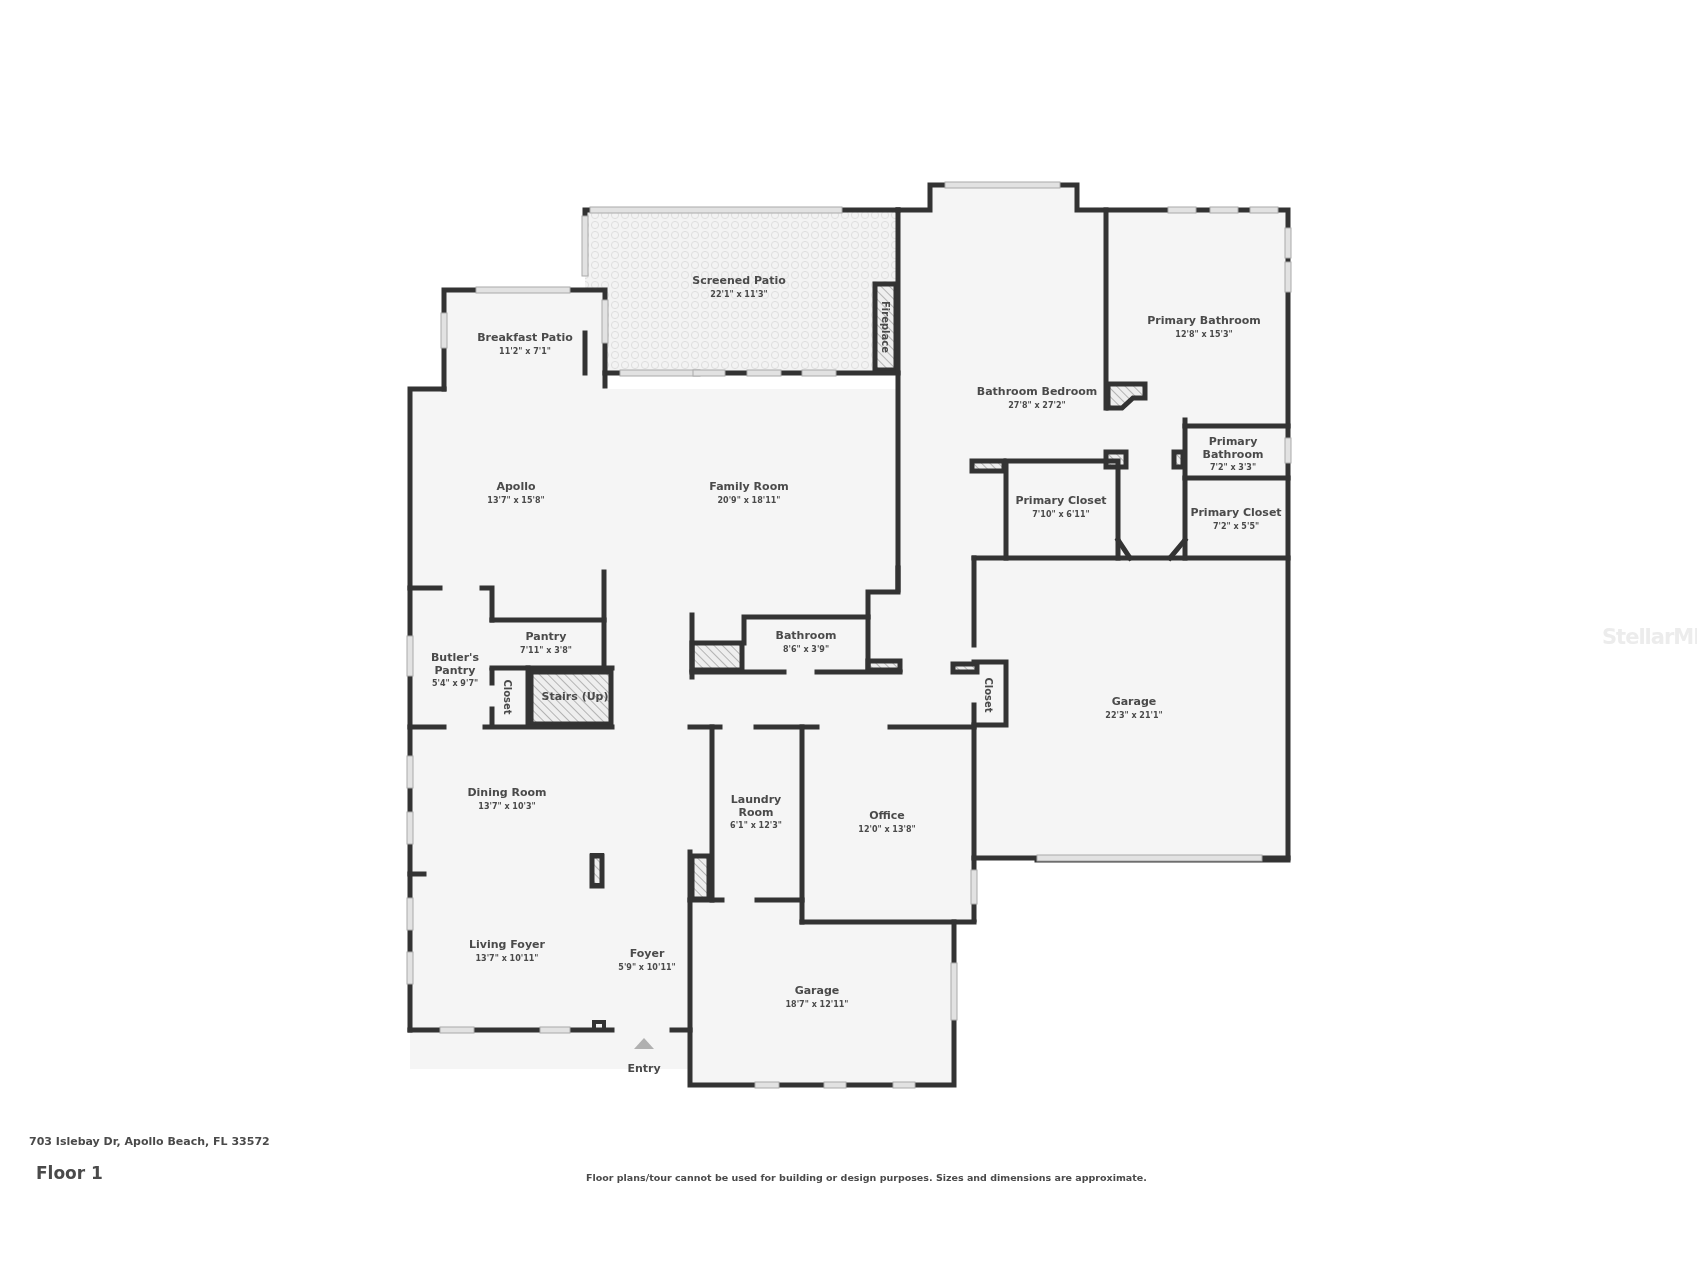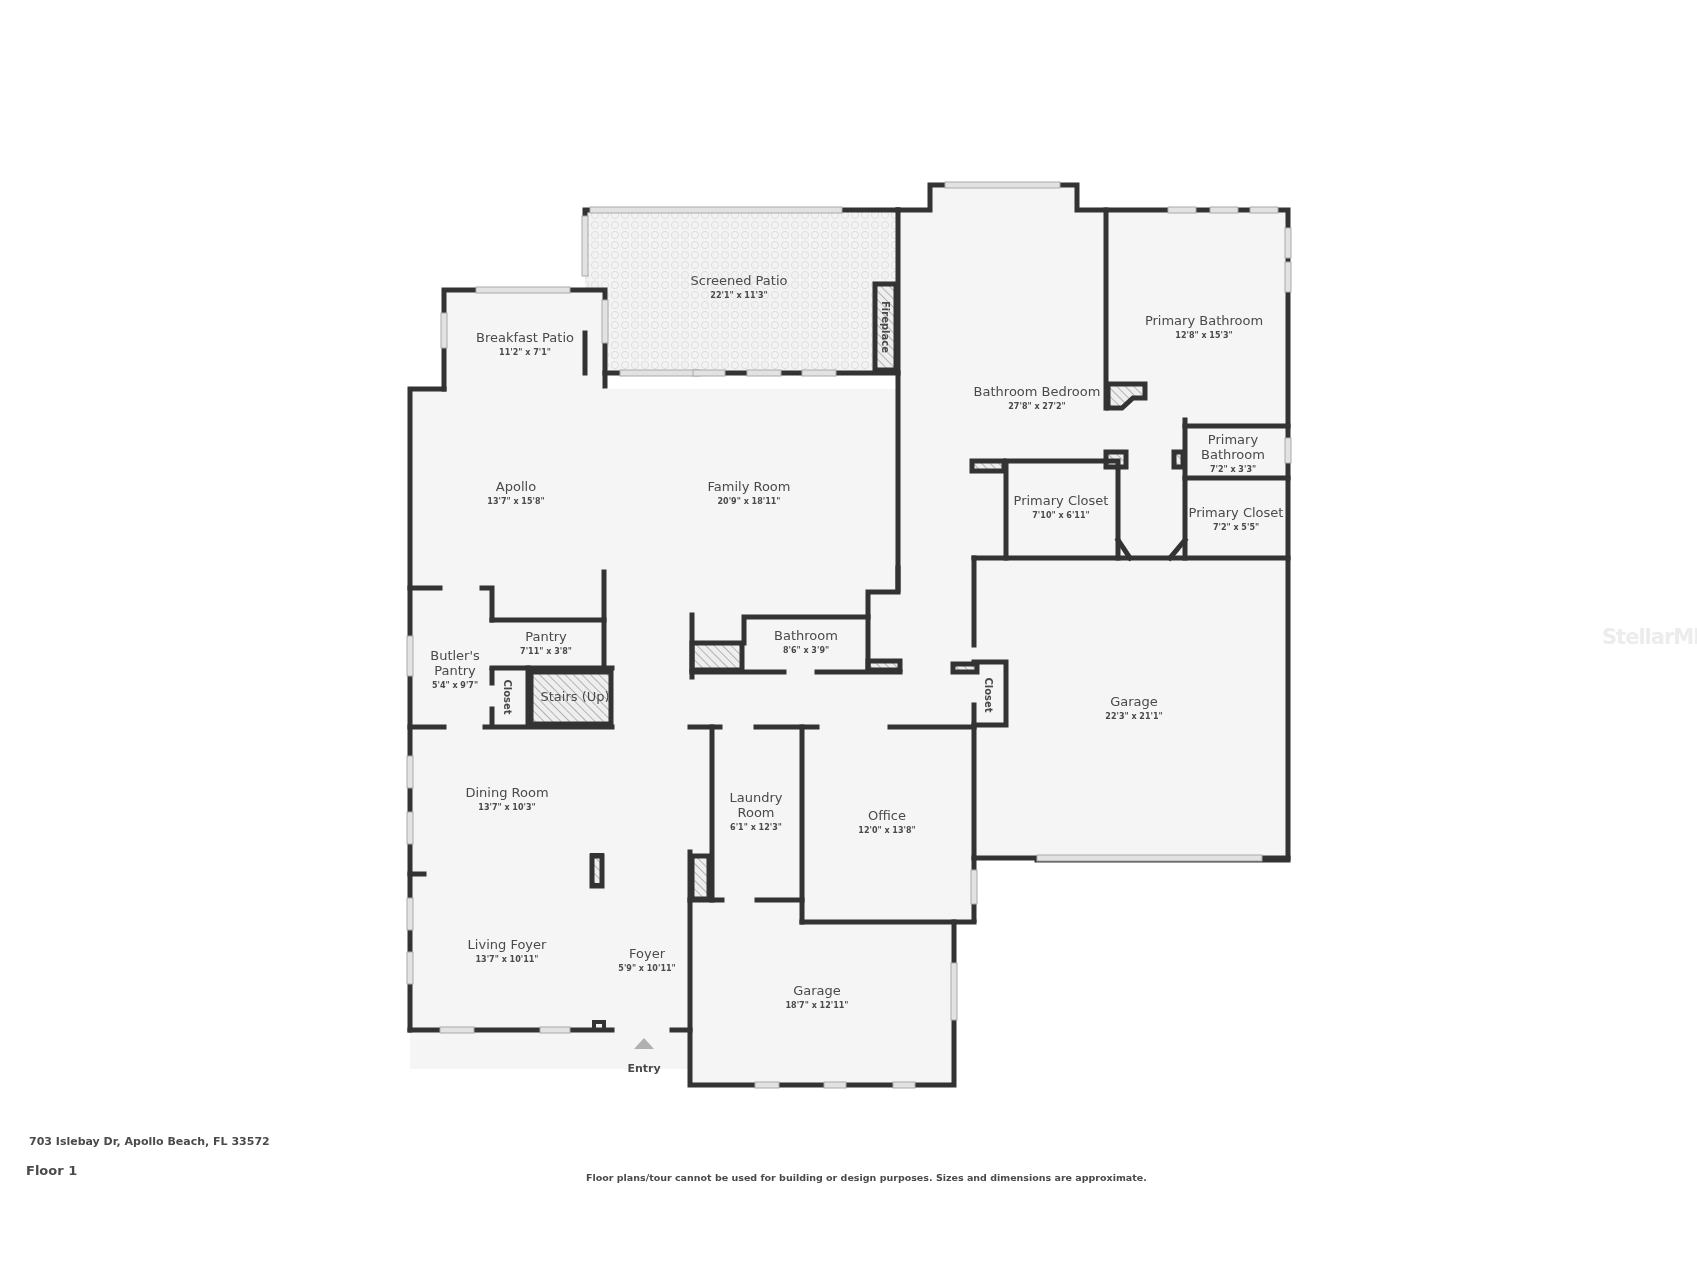--- a/index.html
+++ b/index.html
@@ -1,24 +1,24 @@
 <!DOCTYPE html>
 <html><head>
 <meta charset="utf-8">
 <style>
   html,body{margin:0;padding:0;background:#ffffff;}
   body{width:1697px;height:1272px;position:relative;overflow:hidden;font-family:"DejaVu Sans","Liberation Sans",sans-serif;}
   #plan{position:absolute;left:0;top:0;width:1697px;height:1272px;}
   .lbl{position:absolute;transform:translate(-50%,-50%);text-align:center;color:#4a4a4a;white-space:nowrap;line-height:1.15;}
-  .lbl .n{font-size:13px;font-weight:normal;display:block;}
+  .lbl .n{font-size:11px;font-weight:bold;display:block;}
   .lbl .d{font-size:8px;font-weight:bold;display:block;margin-top:2px;}
   .vlbl{position:absolute;transform:translate(-50%,-50%) rotate(90deg);color:#4a4a4a;font-size:10px;font-weight:bold;white-space:nowrap;}
   .foot{position:absolute;color:#4a4a4a;font-weight:bold;}
   #addr{left:29px;top:1135px;font-size:11px;}
-  #floor{left:26px;top:1163px;font-size:13px;}
+  #floor{left:36px;top:1163px;font-size:17px;}
   #disclaimer{left:586px;top:1172px;font-size:9.5px;}
   #wm{position:absolute;left:1602px;top:625px;font-size:21px;font-weight:bold;color:#ececec;letter-spacing:-1px;}
   #entry{position:absolute;left:644px;top:1062px;transform:translateX(-50%);font-size:11px;font-weight:bold;color:#4a4a4a;}
 </style>
 </head>
 <body>
 
 <svg id="plan" width="1697" height="1272" viewBox="0 0 1697 1272" xmlns="http://www.w3.org/2000/svg">
   <defs>
     <pattern id="dots" width="10" height="10" patternUnits="userSpaceOnUse">

